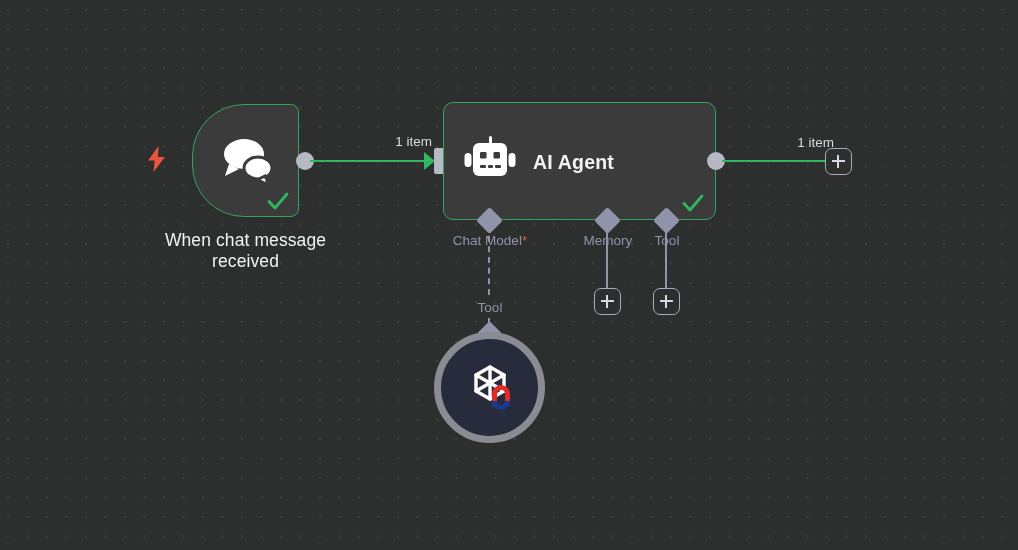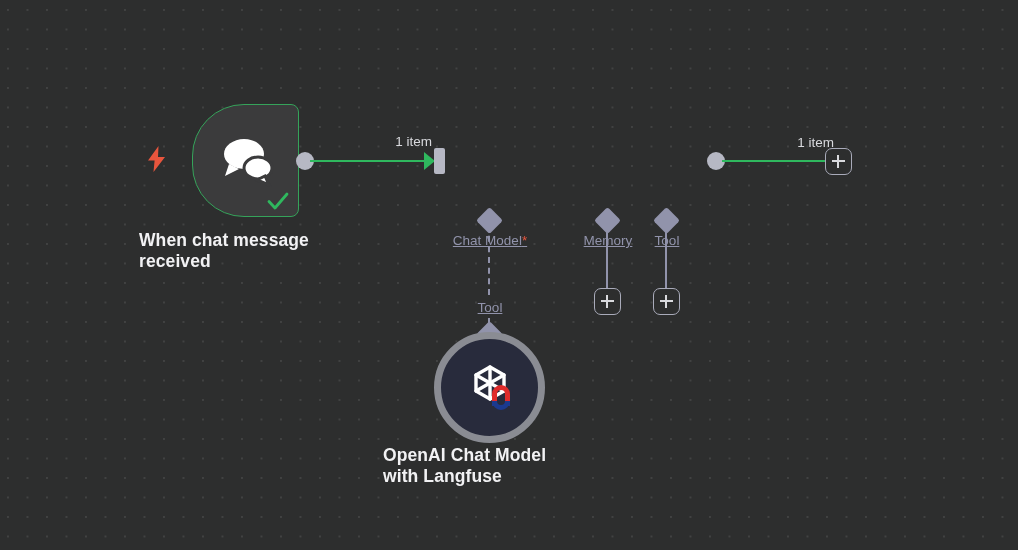--- a/index.html
+++ b/index.html
@@ -17,22 +17,22 @@
     background-image:
       radial-gradient(circle at 1px 1px, #414242 1.1px, transparent 1.2px);
     background-size: 19.5px 19.5px;
     background-position: 7px 9px;
   }
 
   
   .caption {
     position: absolute;
     color: #f2f2f4;
-    font-weight: bold;
-    text-align: left;
+    font-weight: normal;
+    text-align: center;
     line-height: 1.18;
     letter-spacing: .1px;
     white-space: pre-line;
   }
 
   .edge-line {
     position: absolute;
     background: #2fb85e;
     height: 2px;
   }
@@ -158,21 +158,20 @@
     background: #9193ab;
     transform: rotate(45deg);
     border-radius: 2.5px;
   }
   .sub-label {
     position: absolute;
     color: #9193ab;
     font-size: 13.5px;
     text-align: center;
     white-space: nowrap;
-    text-decoration: underline;
   }
   .sub-stem {
     position: absolute;
     width: 2px;
     background: #9193ab;
   }
   .sub-stem-dashed {
     position: absolute;
     width: 0;
     border-left: 2.4px dashed #9193ab;
@@ -245,20 +244,41 @@
   <div id="trigger-out-dot"></div>
 
   <div class="caption" id="caption-trigger">When chat message
 received</div>
 
   <div class="edge-line" id="edge1"></div>
   <div id="edge1-arrow"></div>
   <div class="edge-label" id="edge1-label">1 item</div>
   <div id="agent-in-port"></div>
 
+  <div id="agent-node">
+    <div id="agent-icon">
+      <svg viewBox="0 0 52 50" width="52" height="50">
+        <rect x="25" y="0" width="3" height="8" rx="1.5" fill="#ffffff"></rect>
+        <rect x="9" y="7" width="34" height="33" rx="6" fill="#ffffff"></rect>
+        <rect x="0.5" y="17" width="7" height="14" rx="3.5" fill="#ffffff"></rect>
+        <rect x="44.5" y="17" width="7" height="14" rx="3.5" fill="#ffffff"></rect>
+        <rect x="16" y="16" width="6.5" height="6.5" rx="1.2" fill="#3b3b3c"></rect>
+        <rect x="29.5" y="16" width="6.5" height="6.5" rx="1.2" fill="#3b3b3c"></rect>
+        <rect x="16" y="29" width="6" height="3" rx="1" fill="#3b3b3c"></rect>
+        <rect x="24" y="29" width="5" height="3" rx="1" fill="#3b3b3c"></rect>
+        <rect x="31" y="29" width="6" height="3" rx="1" fill="#3b3b3c"></rect>
+      </svg>
+    </div>
+    <div id="agent-title">AI Agent</div>
+    <div id="agent-check">
+      <svg viewBox="0 0 26 26" width="26" height="26">
+        <path d="M4 13.5 L10 20 L22 6" fill="none" stroke="#2fb85e" stroke-width="2.8" stroke-linecap="round" stroke-linejoin="round"></path>
+      </svg>
+    </div>
+  </div>
   <div id="agent-out-dot"></div>
 
   <div class="edge-line" id="edge2"></div>
   <div class="edge-label" id="edge2-label">1 item</div>
   <div class="plus-btn" id="plus-main"></div>
 
   <div class="diamond" id="dia-chat"></div>
   <div class="diamond" id="dia-memory"></div>
   <div class="diamond" id="dia-tool"></div>
 
@@ -292,16 +312,14 @@
           <path d="M30 34 a9 9 0 0 0 18 0 l-5 0 a4 4 0 0 1 -8 0 Z" fill="#1b3a8f" transform="translate(0,7)"></path>
           <rect x="30" y="34" width="5" height="8" fill="#e02b2b"></rect>
           <rect x="43" y="34" width="5" height="8" fill="#e02b2b"></rect>
           <rect x="30" y="41" width="5" height="5" fill="#1b3a8f"></rect>
           <rect x="43" y="41" width="5" height="5" fill="#1b3a8f"></rect>
         </g>
       </svg>
     </div>
   </div>
 
-  <div class="caption" id="caption-openai">OpenAI Chat Model
-with Langfuse</div>
 
 </div>
 
 </body></html>

